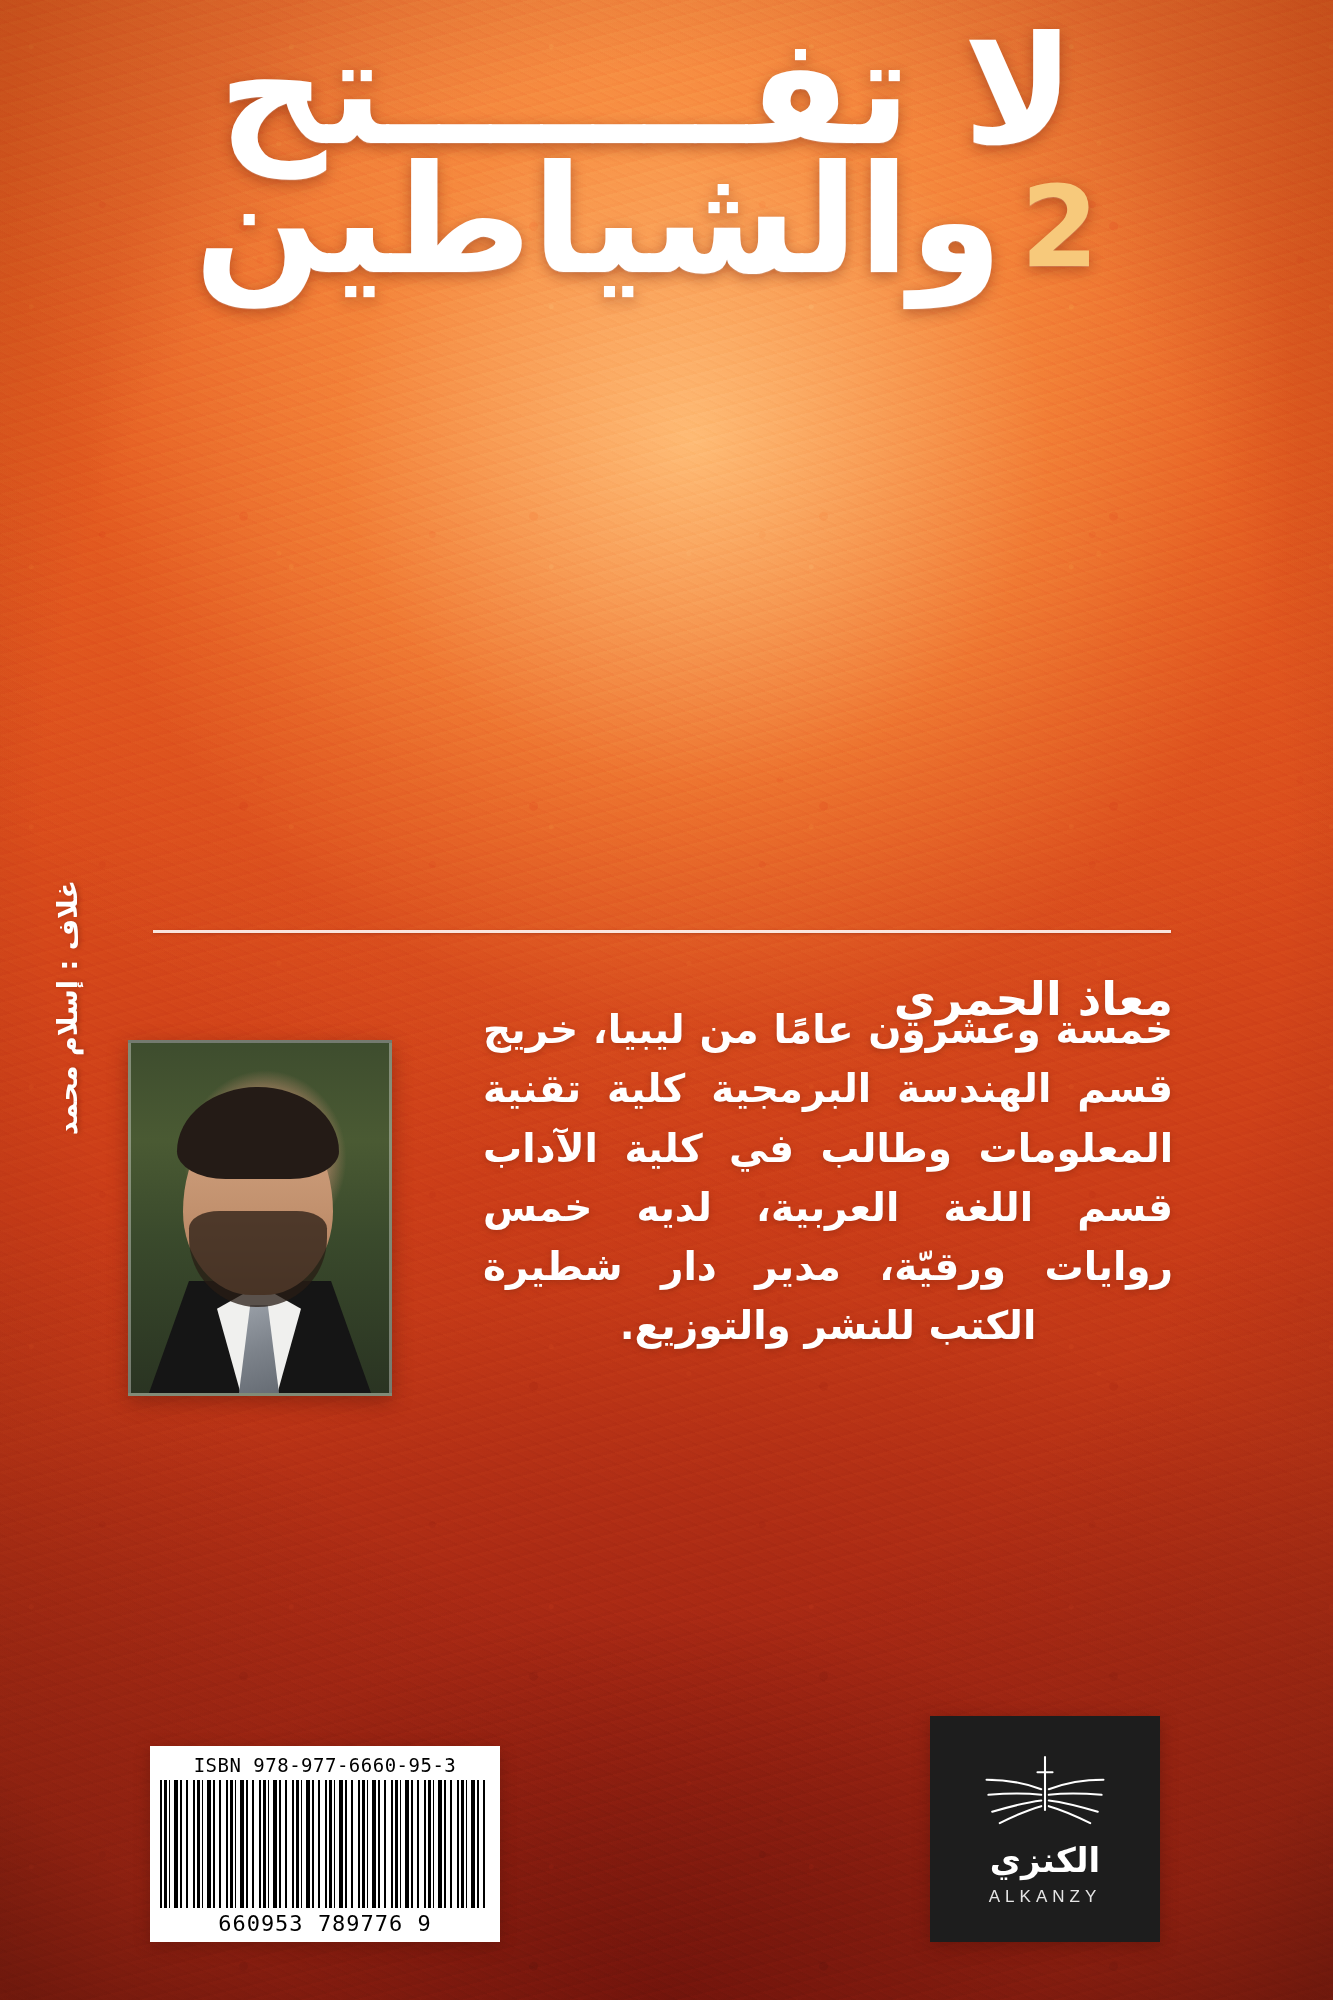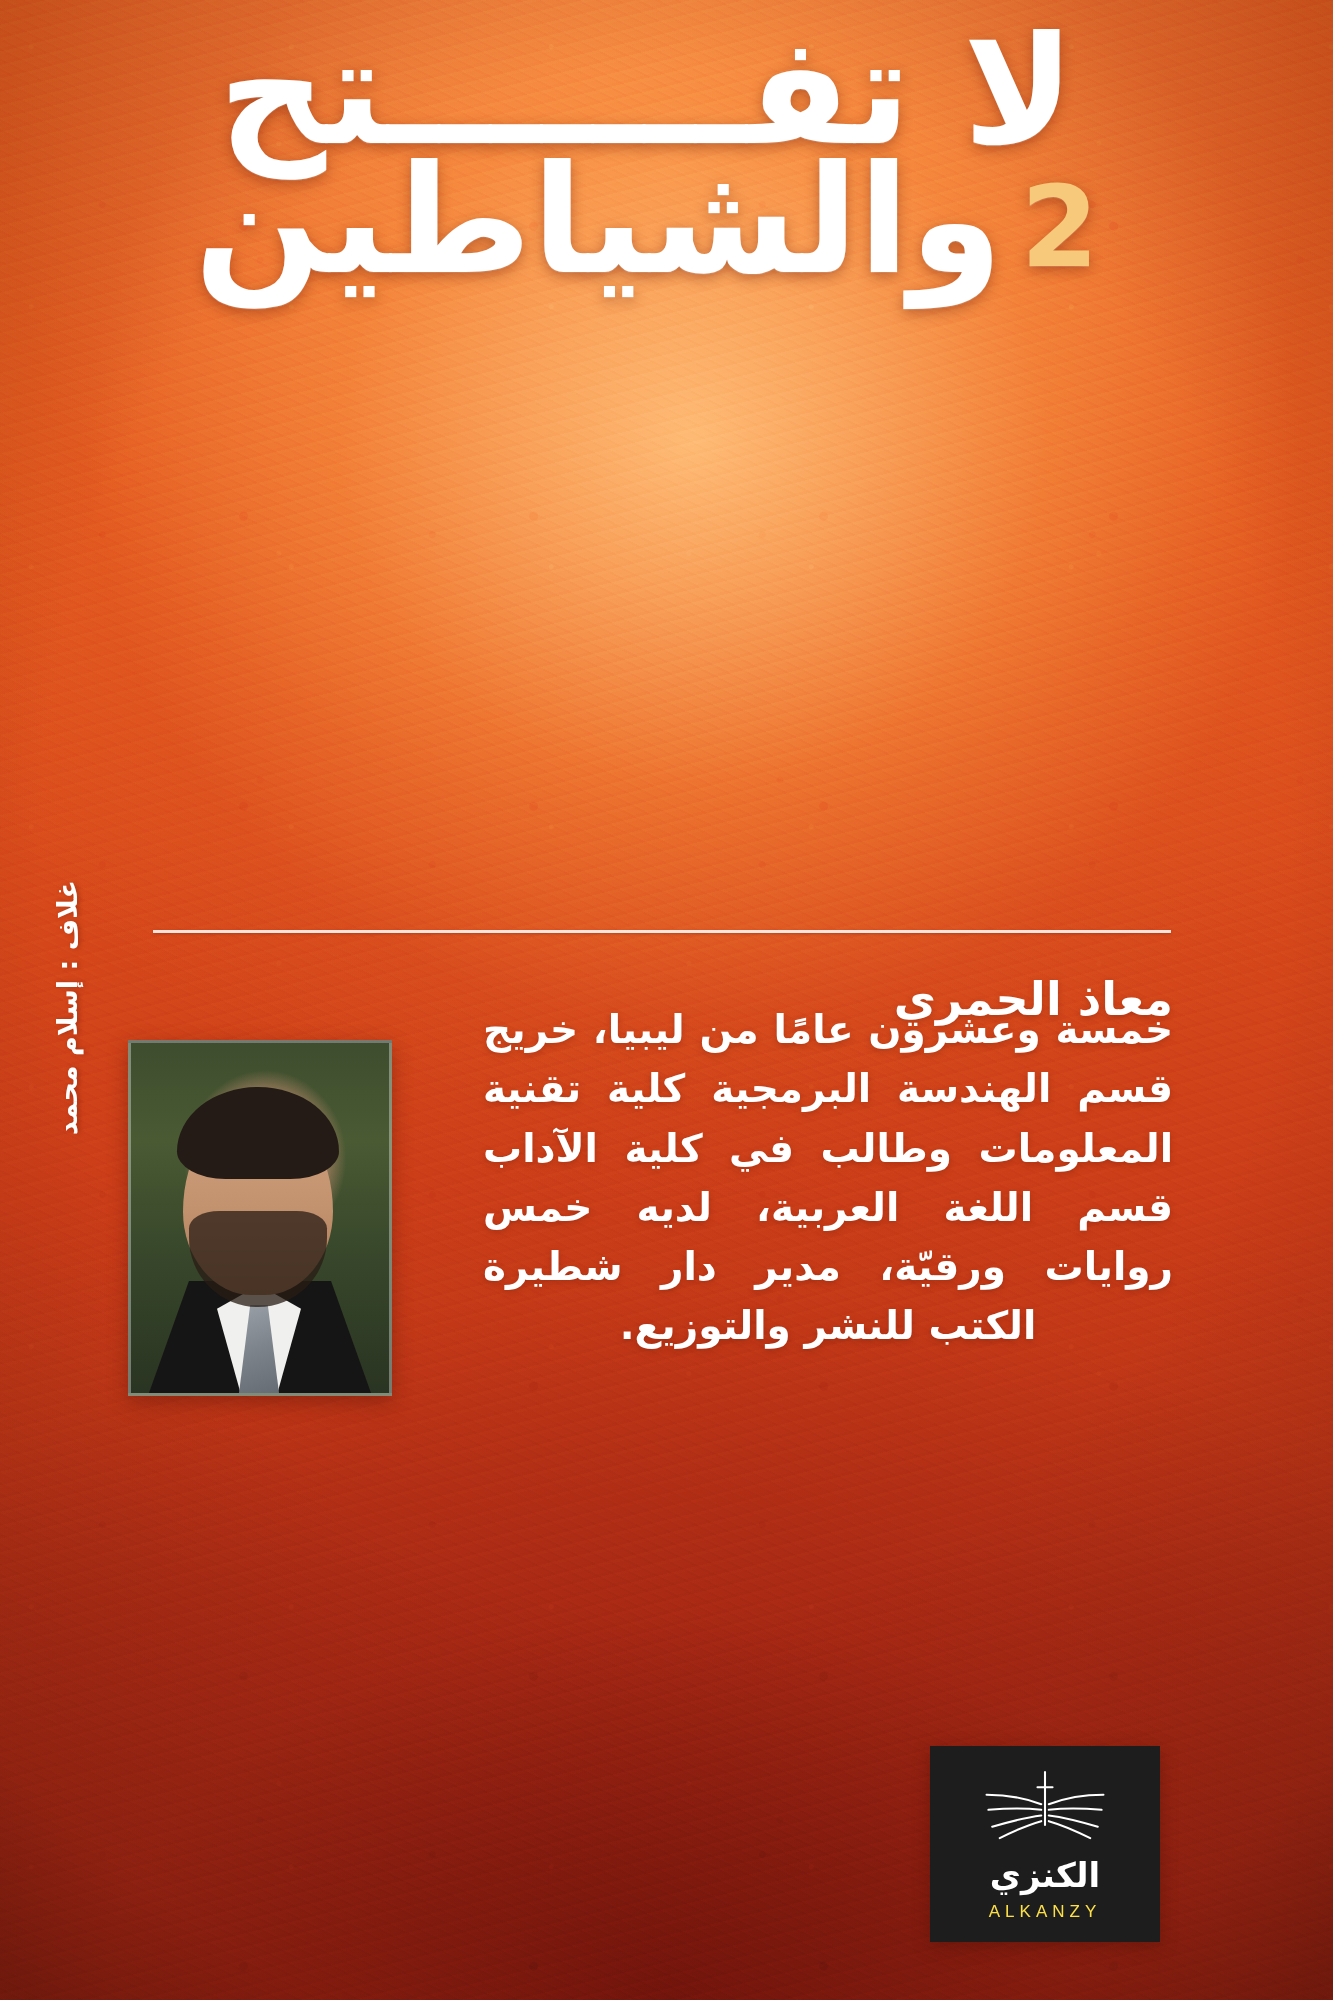--- a/index.html
+++ b/index.html
@@ -227,37 +227,37 @@
     color: #000;
     padding-top: 3px;
     white-space: nowrap;
   }
 
   
   .logo-box {
     bottom: 58px;
     left: 930px;
     width: 230px;
-    height: 196px;
+    height: 226px;
     background: #1d1d1d;
     display: flex;
     flex-direction: column;
     align-items: center;
     justify-content: center;
     box-shadow: 0 4px 16px rgba(70,15,8,0.4);
   }
   .logo-mark { width: 132px; height: 82px; margin-bottom: 10px; }
   .logo-ar {
     color: #ffffff;
     font-size: 34px;
     font-weight: bold;
     line-height: 1;
   }
   .logo-en {
-    color: #fde047;
+    color: #e5e5e5;
     font-size: 17px;
     letter-spacing: 5px;
     margin-top: 10px;
     font-family: "Liberation Sans", sans-serif;
   }
 </style>
 </head>
 <body>
 
 <div class="page">
@@ -280,20 +280,25 @@
     <div class="ph-shirt"></div>
     <div class="ph-collar"></div>
     <div class="ph-tie"></div>
     <div class="ph-face"></div>
     <div class="ph-beard"></div>
     <div class="ph-hair"></div>
   </div>
 
   <div class="layer credit">غلاف : إسلام محمد</div>
 
+  <div class="layer barcode-box">
+    <div class="isbn-text">ISBN 978-977-6660-95-3</div>
+    <div class="bars"></div>
+    <div class="barcode-digits">9  789776  660953</div>
+  </div>
 
   <div class="layer logo-box">
     <svg class="logo-mark" viewBox="0 0 140 86" aria-hidden="true">
       <g stroke="#ffffff" stroke-width="2.2" fill="none" stroke-linecap="round">
         <line x1="70" y1="6" x2="70" y2="62"></line>
         <line x1="62" y1="22" x2="78" y2="22"></line>
         <path d="M66 40 C50 34 32 30 8 30"></path>
         <path d="M66 46 C50 44 32 44 10 46"></path>
         <path d="M66 52 C50 54 34 58 14 64"></path>
         <path d="M66 58 C52 62 38 68 22 76"></path>

